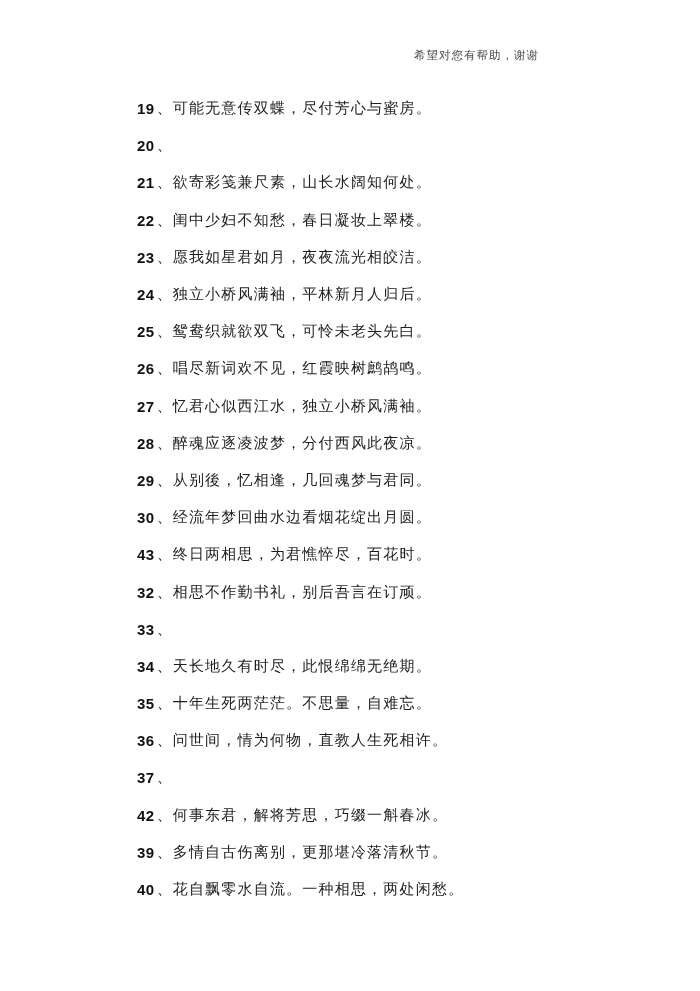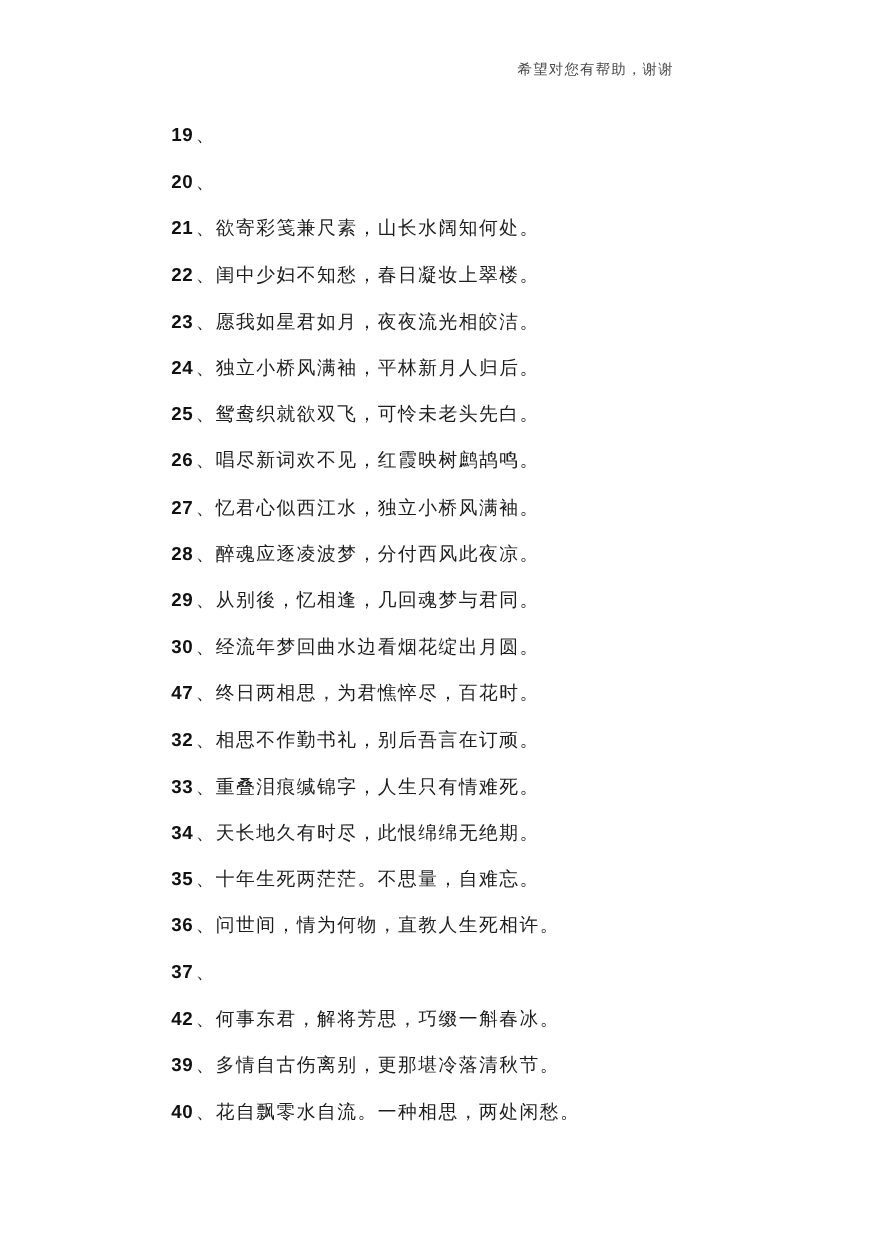--- a/index.html
+++ b/index.html
@@ -58,20 +58,21 @@
 </head>
 <body>
 
 <div class="page">
   <div class="header-note">希望对您有帮助，谢谢</div>
 
   <div class="poem-list">
   <div class="poem-row">
     <span class="item-number">19</span>
     <span class="item-separator">、</span>
+    <span class="item-text">可能无意传双蝶，尽付芳心与蜜房。</span>
   </div>
 
   <div class="poem-row">
     <span class="item-number">20</span>
     <span class="item-separator">、</span>
   </div>
 
   <div class="poem-row">
     <span class="item-number">21</span>
     <span class="item-separator">、</span>
@@ -126,35 +127,34 @@
     <span class="item-text">从别後，忆相逢，几回魂梦与君同。</span>
   </div>
 
   <div class="poem-row">
     <span class="item-number">30</span>
     <span class="item-separator">、</span>
     <span class="item-text">经流年梦回曲水边看烟花绽出月圆。</span>
   </div>
 
   <div class="poem-row">
-    <span class="item-number">47</span>
+    <span class="item-number">43</span>
     <span class="item-separator">、</span>
     <span class="item-text">终日两相思，为君憔悴尽，百花时。</span>
   </div>
 
   <div class="poem-row">
     <span class="item-number">32</span>
     <span class="item-separator">、</span>
     <span class="item-text">相思不作勤书礼，别后吾言在订顽。</span>
   </div>
 
   <div class="poem-row">
     <span class="item-number">33</span>
     <span class="item-separator">、</span>
-    <span class="item-text">重叠泪痕缄锦字，人生只有情难死。</span>
   </div>
 
   <div class="poem-row">
     <span class="item-number">34</span>
     <span class="item-separator">、</span>
     <span class="item-text">天长地久有时尽，此恨绵绵无绝期。</span>
   </div>
 
   <div class="poem-row">
     <span class="item-number">35</span>

